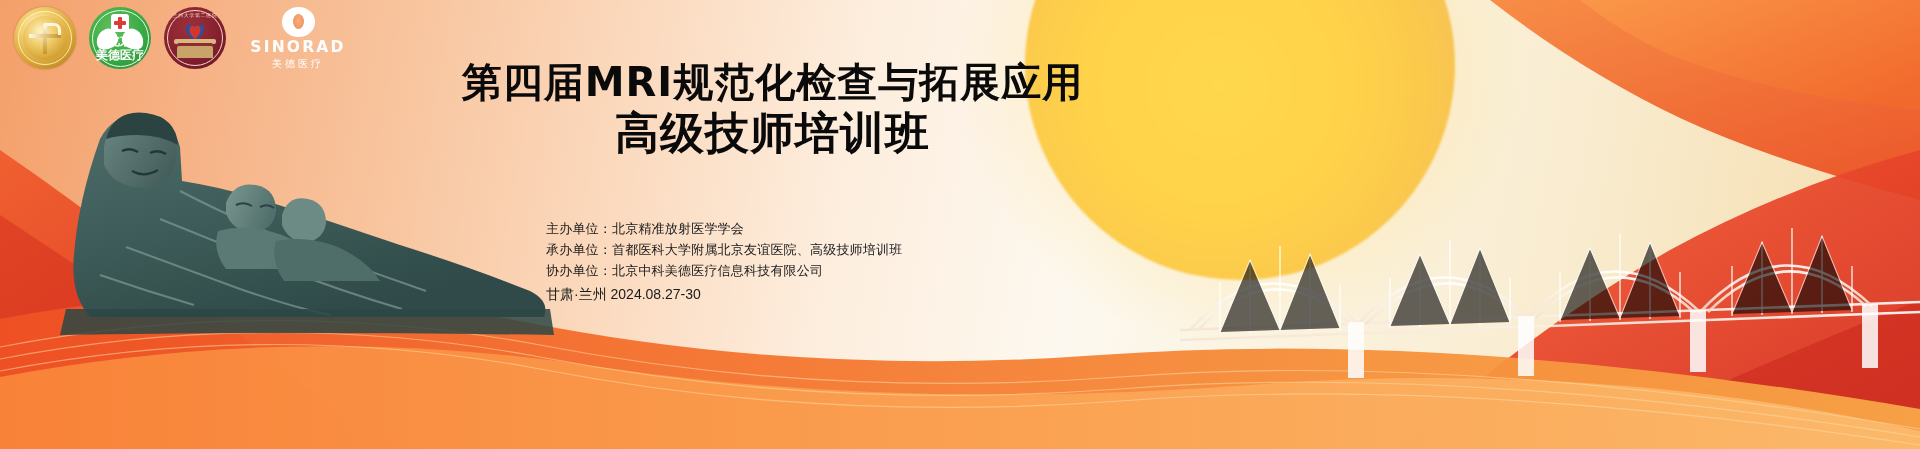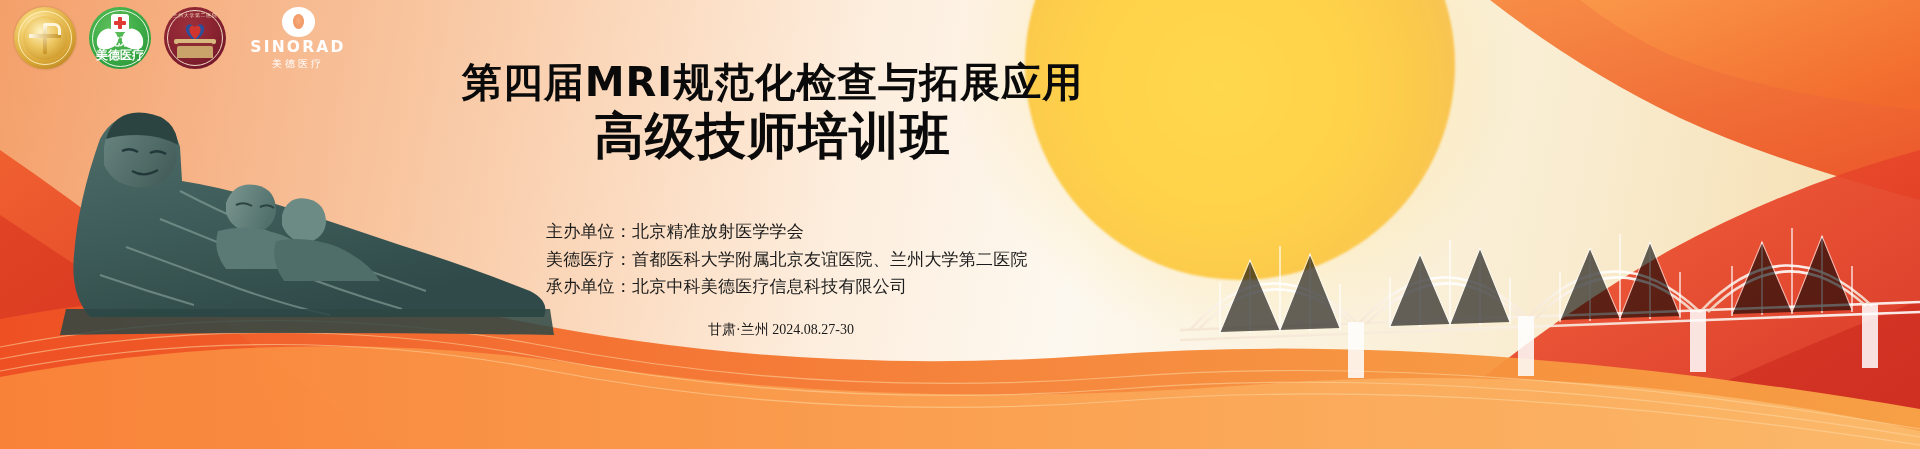--- a/index.html
+++ b/index.html
@@ -37,40 +37,39 @@
   }
   .title-line{
     font-family:"DejaVu Sans","Liberation Sans",sans-serif;
     font-weight:bold;
     color:#0a0a0a;
     letter-spacing:1px;
     line-height:1.02;
     white-space:nowrap;
   }
   #title1{font-size:40px;margin-left:15px;}
-  #title2{font-size:50px;margin-top:8px;margin-left:15px;}
+  #title2{font-size:44px;margin-top:8px;margin-left:15px;}
 
   .details{
     position:absolute;left:546px;top:218px;
     width:470px;
   }
   .detail-line{
     font-family:"DejaVu Sans","Liberation Sans",sans-serif;
-    font-size:17px;
+    font-size:13px;
     color:#1b1b1b;
     line-height:1.62;
     white-space:nowrap;
     letter-spacing:0.2px;
   }
   .detail-line.date{
-    font-family:Liberation Serif, serif;
+    font-family:Liberation Sans, sans-serif;
     font-size:14px;
     letter-spacing:0px;
-    margin-top:18px;
-    text-align:center;
+    margin-top:2px;
   }
 
   
   .logos{
     position:absolute;left:14px;top:6px;
     display:flex;align-items:center;gap:13px;
     height:64px;
   }
   .logo{position:relative;flex:0 0 auto;}
 
@@ -346,18 +345,18 @@
     </div>
   </div>
 
   <div class="title-wrap">
     <div class="title-line" id="title1">第四届MRI规范化检查与拓展应用</div>
     <div class="title-line" id="title2">高级技师培训班</div>
   </div>
 
   <div class="details">
     <div class="detail-line">主办单位：北京精准放射医学学会</div>
-    <div class="detail-line">美德医疗：首都医科大学附属北京友谊医院、兰州大学第二医院</div>
-    <div class="detail-line">承办单位：北京中科美德医疗信息科技有限公司</div>
+    <div class="detail-line">承办单位：首都医科大学附属北京友谊医院、高级技师培训班</div>
+    <div class="detail-line">协办单位：北京中科美德医疗信息科技有限公司</div>
     <div class="detail-line date">甘肃·兰州  2024.08.27-30</div>
   </div>
 
 </div>
 
 </body></html>

